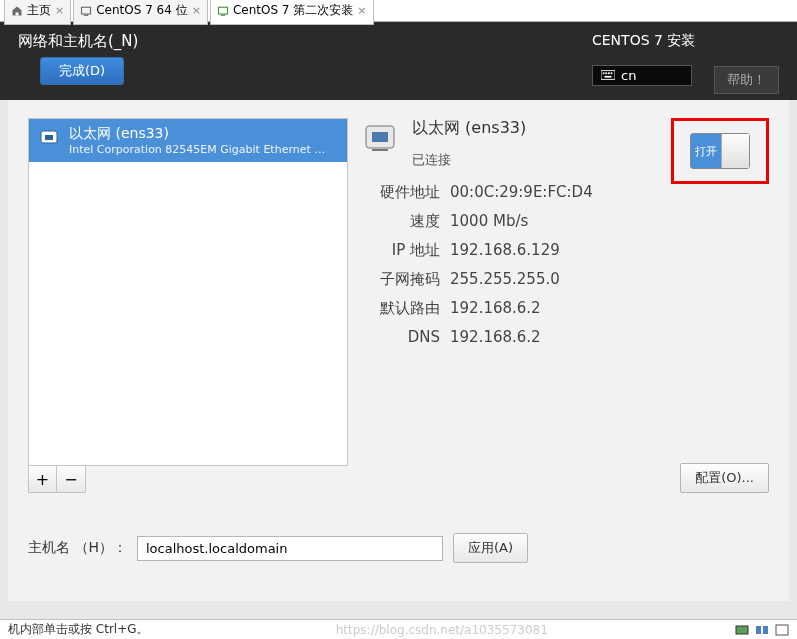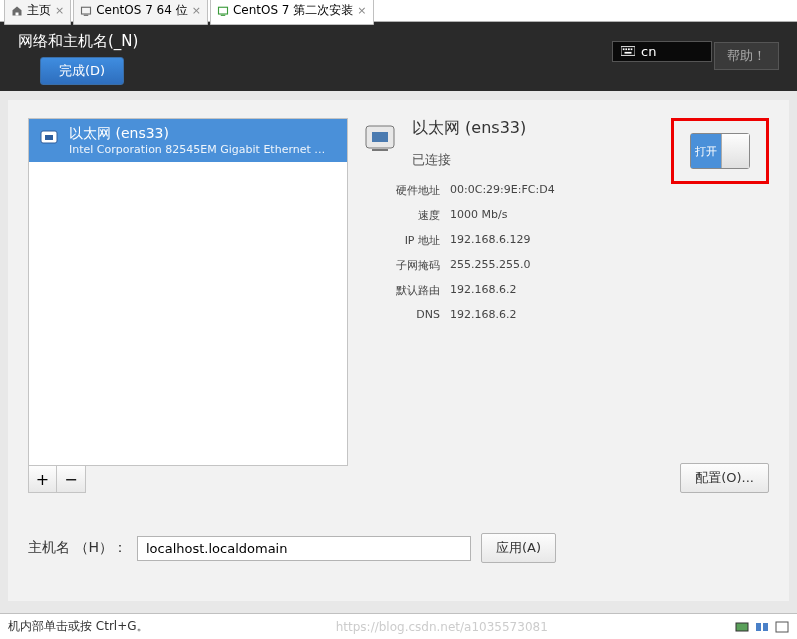--- a/index.html
+++ b/index.html
@@ -10,21 +10,21 @@
   .tab { display: flex; align-items: center; height: 28px; padding: 0 6px; border: 1px solid #c0c0c0; border-radius: 3px 3px 0 0; background: #f4f4f4; gap: 4px; }
   .tab .close-x { color: #888; font-size: 11px; cursor: pointer; }
   .tab svg { width: 12px; height: 12px; }
 
   
   .header { background: #2a2a2a; color: #fff; padding: 10px 18px 6px 18px; display: flex; justify-content: space-between; align-items: flex-start; }
   .header-left .title { font-size: 15px; margin-bottom: 6px; }
   .btn-done { background: linear-gradient(#3f8de0,#2e6ebd); border: 1px solid #3a6ea8; border-radius: 3px; color: #fff; padding: 4px 18px; font-size: 13px; cursor: pointer; margin-left: 22px; }
   .header-right { text-align: left; }
   .header-right .inst { font-size: 14px; margin-bottom: 6px; }
-  .header-right-row { display: flex; gap: 2px; align-items: center; }
+  .header-right-row { display: flex; gap: 22px; align-items: center; }
   .kbd-ind { background: #0a0a0a; border: 1px solid #555; padding: 2px 8px; display: flex; gap: 6px; align-items: center; color: #fff; width: 100px; }
   .kbd-ind svg { width: 14px; height: 10px; }
   .btn-help { background: #3a3a3a; border: 1px solid #555; color: #aaa; padding: 4px 12px; cursor: pointer; font-size: 13px; margin-top: 10px; }
 
   
   .wrap { position: absolute; top: 100px; left: 8px; right: 8px; bottom: 38px; background: #f2f2f2; padding: 18px 20px; }
   .cols { display: flex; gap: 12px; justify-content: space-between; }
   .devlist { width: 320px; }
   .list-box { border: 1px solid #c4c4c4; background: #fff; height: 348px; overflow: hidden; }
   .list-item { background: #4a90d9; color: #fff; padding: 6px 8px; display: flex; gap: 8px; align-items: flex-start; cursor: pointer; }
@@ -34,36 +34,36 @@
   .list-item .sub { font-size: 11px; opacity: .9; white-space: nowrap; overflow: hidden; text-overflow: ellipsis; max-width: 260px; }
   .list-btns { display: flex; border: 1px solid #c4c4c4; border-top: none; width: fit-content; }
   .sqbtn { width: 28px; height: 26px; background: linear-gradient(#fdfdfd,#e8e8e8); border-right: 1px solid #c4c4c4; display: flex; align-items: center; justify-content: center; font-size: 16px; cursor: pointer; }
   .sqbtn:last-child { border-right: none; }
 
   .details { flex: 1; position: relative; }
   .det-head { display: flex; gap: 12px; align-items: flex-start; margin-bottom: 14px; }
   .det-icon svg { width: 40px; height: 40px; }
   .det-title { font-size: 16px; color: #333; }
   .det-status { font-size: 13px; color: #555; margin-top: 12px; }
-  .kv { display: grid; grid-template-columns: 80px auto; row-gap: 10px; column-gap: 10px; font-size: 11px; color: #444; }
+  .kv { display: grid; grid-template-columns: 80px auto; row-gap: 10px; column-gap: 10px; font-size: 15px; color: #444; }
   .kv .k { text-align: right; }
 
   .toggle-box { position: absolute; top: 0; right: 0; border: 3px solid #e00; padding: 12px 16px; }
   .toggle { width: 60px; height: 36px; border: 1px solid #888; border-radius: 3px; display: flex; cursor: pointer; }
   .toggle .on { flex: 1; background: #4a90d9; color: #fff; font-size: 11px; display: flex; align-items: center; justify-content: center; }
   .toggle .knob { width: 28px; background: linear-gradient(#fdfdfd,#e0e0e0); border-left: 1px solid #aaa; }
 
   .btn-std { background: linear-gradient(#fdfdfd,#e8e8e8); border: 1px solid #b4b4b4; border-radius: 2px; padding: 5px 14px; font-size: 13px; cursor: pointer; color: #333; }
   .btn-config { position: absolute; right: 0; bottom: 0; }
 
   .hostname-row { position: absolute; left: 20px; right: 20px; bottom: 38px; display: flex; align-items: center; gap: 10px; font-size: 14px; color: #333; }
-  .hn-input { border: 1px solid #b4b4b4; padding: 4px 8px; width: 334px; font-size: 13px; background: #fff; }
+  .hn-input { border: 1px solid #b4b4b4; padding: 4px 8px; width: 306px; font-size: 13px; background: #fff; }
   .cur-hn { margin-left: auto; display: flex; gap: 20px; align-items: center; }
 
-  .statusbar { position: absolute; bottom: 0; left: 0; right: 0; height: 26px; background: #fff; border-top: 1px solid #c0c0c0; display: flex; align-items: center; padding: 0 8px; font-size: 12px; color: #333; justify-content: space-between; }
+  .statusbar { position: absolute; bottom: 0; left: 0; right: 0; height: 20px; background: #fff; border-top: 1px solid #c0c0c0; display: flex; align-items: center; padding: 0 8px; font-size: 12px; color: #333; justify-content: space-between; }
   .watermark { color: #ccc; font-size: 12px; }
   .tray { display: flex; gap: 6px; align-items: center; }
   .tray svg { width: 14px; height: 12px; }
 </style>
 </head>
 <body>
 
 <div class="tabbar">
   <div class="tab">
     <svg viewBox="0 0 16 16">
@@ -90,20 +90,21 @@
     <span class="close-x">×</span>
   </div>
 </div>
 
 <div class="header">
   <div class="header-left">
     <div class="title">网络和主机名(_N)</div>
     <button class="btn-done">完成(D)</button>
   </div>
   <div class="header-right">
+    <div class="inst">CENTOS 7 安装</div>
     <div class="header-right-row">
       <div class="kbd-ind">
         <svg viewBox="0 0 16 10">
             <rect x="0" y="0" width="16" height="10" fill="none" stroke="#fff"></rect>
             <rect x="2" y="2" width="2" height="2" fill="#fff"></rect>
             <rect x="5" y="2" width="2" height="2" fill="#fff"></rect>
             <rect x="8" y="2" width="2" height="2" fill="#fff"></rect>
             <rect x="11" y="2" width="2" height="2" fill="#fff"></rect>
             <rect x="4" y="6" width="8" height="2" fill="#fff"></rect>
           </svg>

